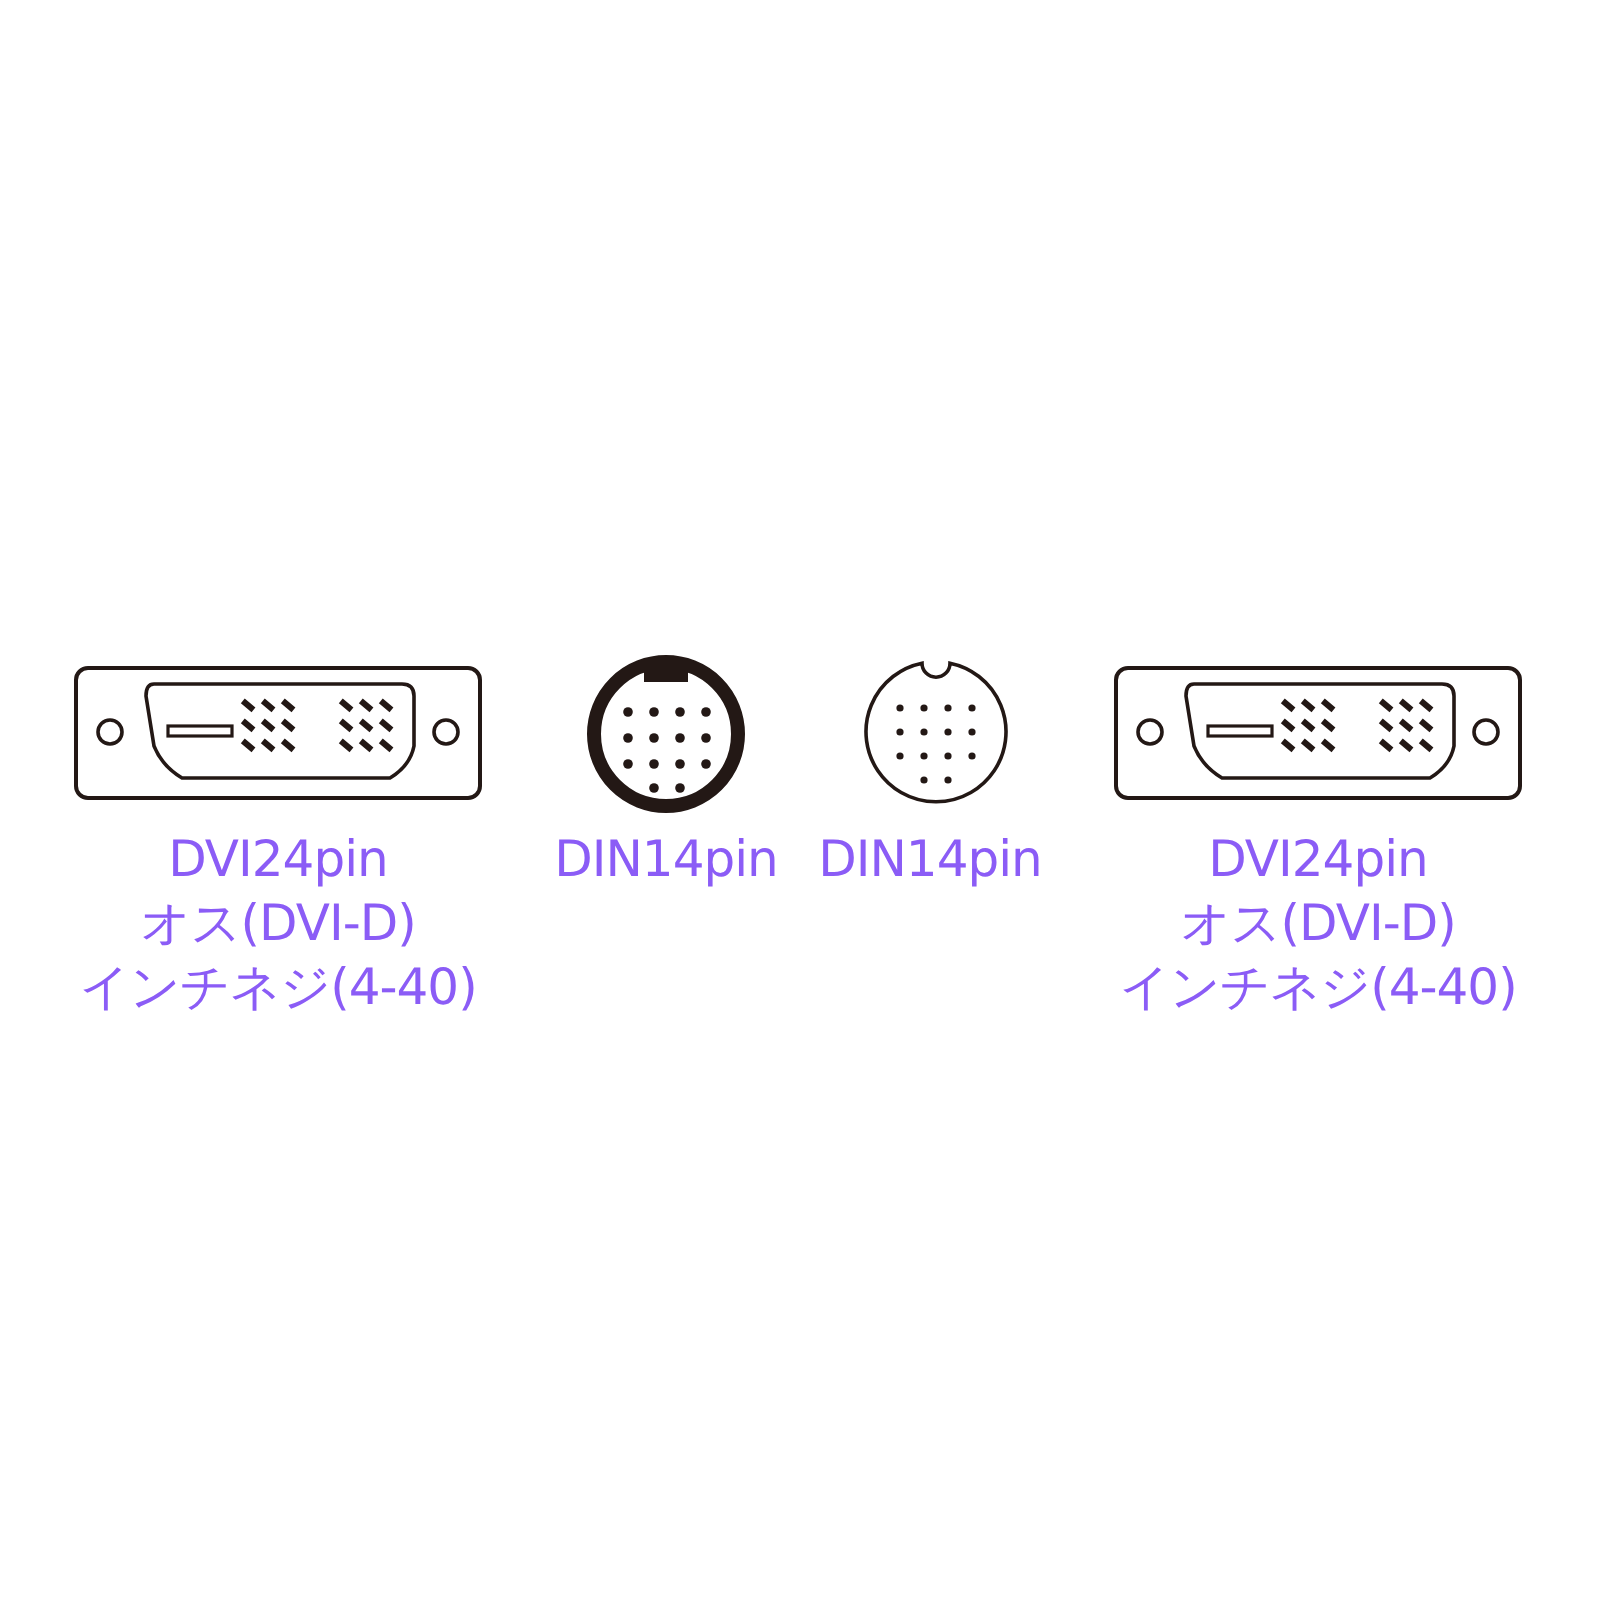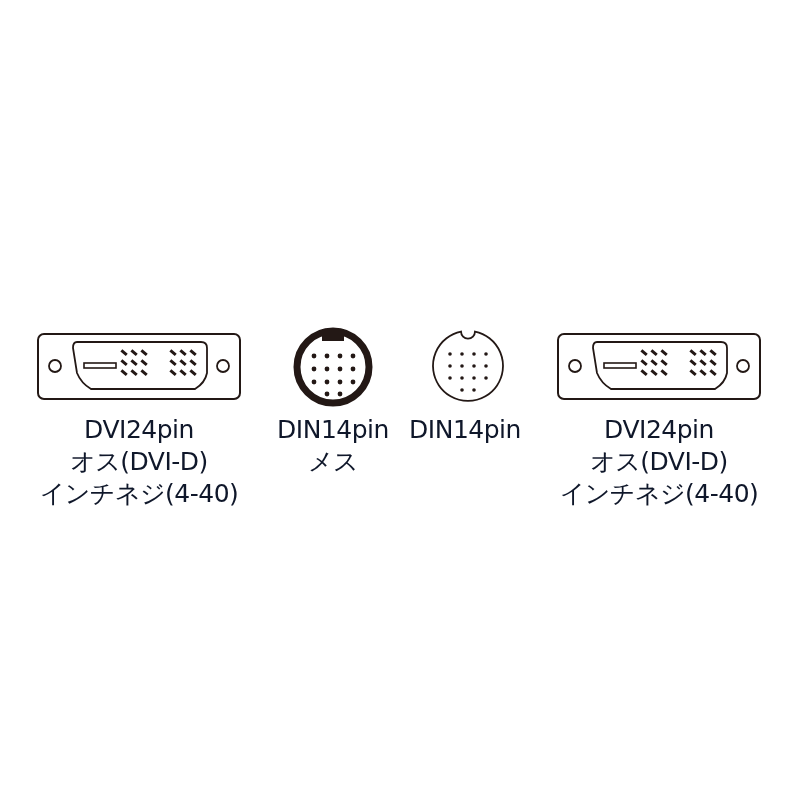--- a/index.html
+++ b/index.html
@@ -20,21 +20,21 @@
     }
     .connector svg {
       display: block;
       overflow: visible;
     }
     .label {
       position: absolute;
       text-align: center;
       font-size: 25px;
       line-height: 32px;
-      color: #0f172a;
+      color: #8b5cf6;
       letter-spacing: -0.5px;
       white-space: nowrap;
     }
     .label div {
       display: block;
     }
   </style>
 </head>
 <body>
 
@@ -94,21 +94,20 @@
       <circle cx="35" cy="56" r="2.4"></circle>
       <circle cx="48" cy="56" r="2.4"></circle>
       <circle cx="61" cy="56" r="2.4"></circle>
       <circle cx="35" cy="68" r="2.4"></circle>
       <circle cx="48" cy="68" r="2.4"></circle>
     </g>
   </svg>
 </div>
 <div class="label" style="left:270px; top:414px; width:126px;">
   <div>DIN14pin</div>
-  <div>メス</div>
 </div>
 
 <div class="connector" style="left:430px; top:328px;">
   <svg width="76" height="76" viewBox="0 0 76 76">
     <path d="M31 3.6 A35 35 0 1 0 45 3.6 A7 7 0 0 1 31 3.6 Z" fill="none" stroke="#231815" stroke-width="1.8"></path>
     <g fill="#231815">
       <circle cx="20" cy="26" r="1.8"></circle>
       <circle cx="32" cy="26" r="1.8"></circle>
       <circle cx="44" cy="26" r="1.8"></circle>
       <circle cx="56" cy="26" r="1.8"></circle>

